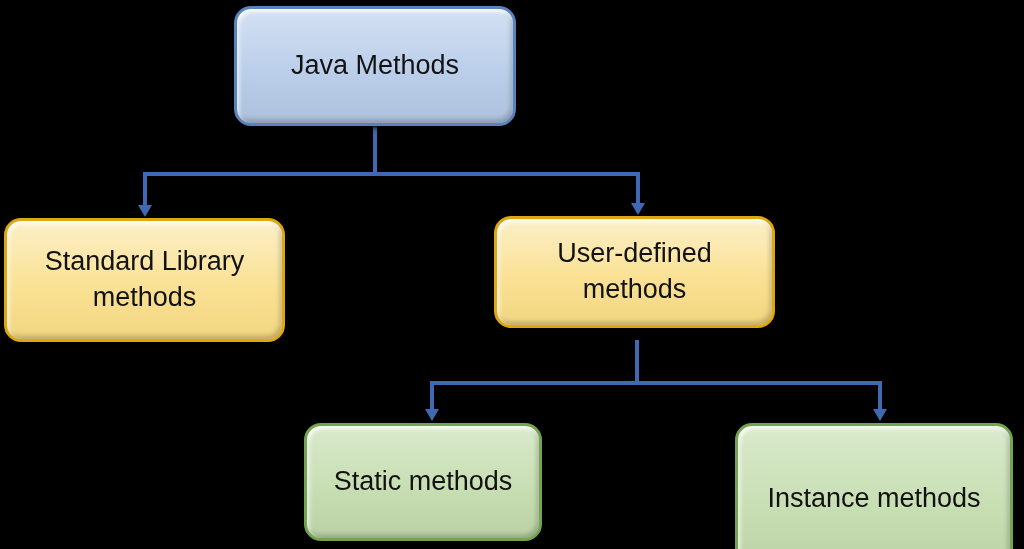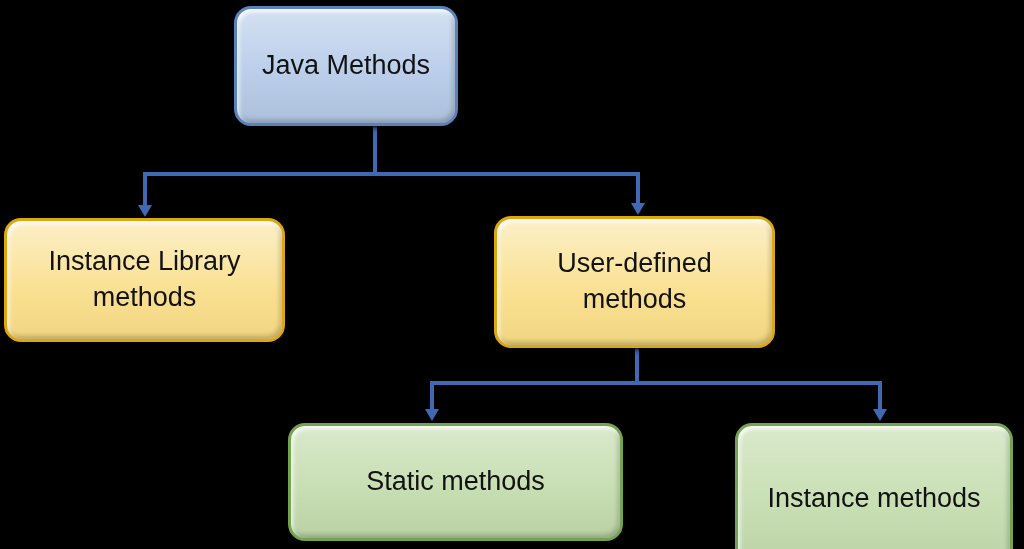--- a/index.html
+++ b/index.html
@@ -85,33 +85,33 @@
   <div class="edge" style="left:636px; top:172px; width:4px; height:31px;"></div>
   <div class="arrowhead" style="left:631px; top:203px;"></div>
 
   <div class="edge" style="left:635px; top:340px; width:4px; height:45px;"></div>
   <div class="edge" style="left:430px; top:381px; width:452px; height:4px;"></div>
   <div class="edge" style="left:430px; top:381px; width:4px; height:28px;"></div>
   <div class="arrowhead" style="left:425px; top:409px;"></div>
   <div class="edge" style="left:878px; top:381px; width:4px; height:28px;"></div>
   <div class="arrowhead" style="left:873px; top:409px;"></div>
 
-  <div class="node node-root" style="left:234px; top:6px; width:224px; height:120px;">
+  <div class="node node-root" style="left:234px; top:6px; width:282px; height:120px;">
     <span class="label">Java Methods</span>
   </div>
 
   <div class="node node-branch" style="left:4px; top:218px; width:281px; height:124px;">
-    <span class="label">Instance Library methods</span>
+    <span class="label">Standard Library methods</span>
   </div>
 
-  <div class="node node-branch" style="left:494px; top:216px; width:281px; height:132px;">
+  <div class="node node-branch" style="left:494px; top:216px; width:281px; height:112px;">
     <span class="label">User-defined methods</span>
   </div>
 
-  <div class="node node-leaf" style="left:288px; top:423px; width:335px; height:118px;">
+  <div class="node node-leaf" style="left:304px; top:423px; width:238px; height:118px;">
     <span class="label">Static methods</span>
   </div>
 
   <div class="node node-leaf" style="left:735px; top:423px; width:278px; height:152px;">
     <span class="label">Instance methods</span>
   </div>
 
 </div>
 
 </body></html>

